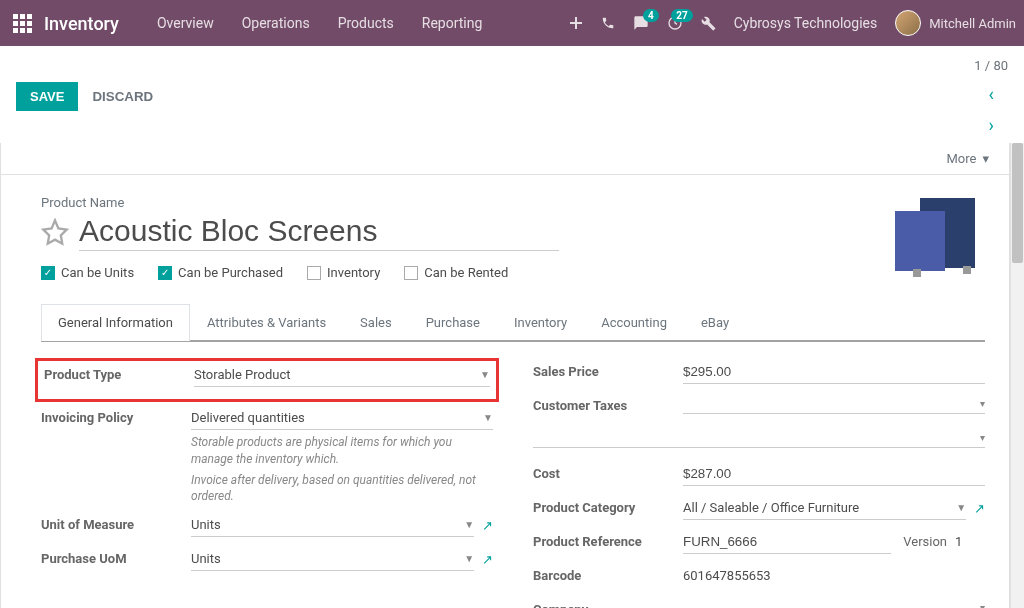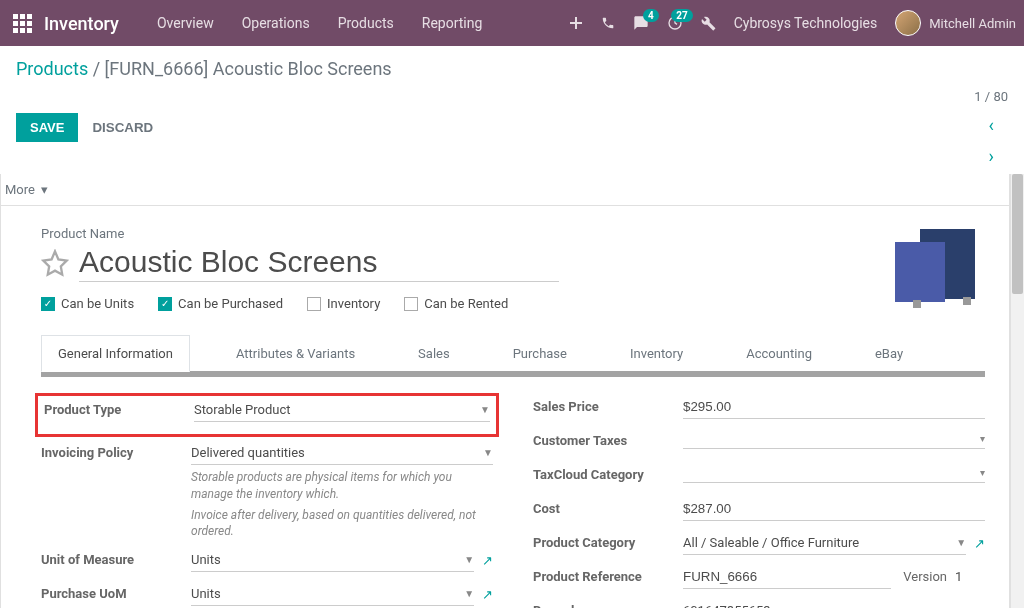--- a/index.html
+++ b/index.html
@@ -21,33 +21,33 @@
 .breadcrumb a { color: #00a09d; text-decoration: none; }
 .action-row { display: flex; align-items: center; margin-bottom: 8px; }
 .btn-save { background: #00a09d; color: #fff; border: none; padding: 7px 14px; font-size: 13px; font-weight: bold; cursor: pointer; margin-right: 14px; }
 .btn-discard { color: #6c757d; font-weight: bold; cursor: pointer; background: none; border: none; }
 .pager { margin-left: auto; display: flex; align-items: center; gap: 10px; color: #6c757d; flex-direction: column; }
 .pager-arrow { color: #00a09d; cursor: pointer; font-size: 18px; }
 .main-scroll { display: flex; }
 .scrollbar { width: 14px; background: #f1f1f1; border-left: 1px solid #e0e0e0; position: relative; }
 .scrollbar-thumb { position: absolute; top: 0; left: 1px; right: 1px; height: 120px; background: #c1c1c1; border-radius: 2px; }
 .form-sheet { flex: 1; padding: 0 24px 20px 40px; border: 1px solid #e0e0e0; border-top: none; position: relative; }
-.more-bar { display: flex; padding: 8px 4px; color: #6c757d; border-bottom: 1px solid #e0e0e0; margin: 0 -24px 20px -40px; padding-right: 20px; }
+.more-bar { display: flex; justify-content: flex-end; padding: 8px 4px; color: #6c757d; border-bottom: 1px solid #e0e0e0; margin: 0 -24px 20px -40px; padding-right: 20px; }
 .more-btn { cursor: pointer; display: flex; align-items: center; gap: 6px; }
 .field-label { color: #6c757d; font-size: 13px; margin-bottom: 2px; display: block; }
 .name-row { display: flex; align-items: center; gap: 10px; }
 .star { width: 28px; height: 28px; stroke: #aaa; fill: none; stroke-width: 2; cursor: pointer; }
 .name-input { font-size: 30px; border: none; border-bottom: 1px solid #ccc; outline: none; color: #4c4c4c; width: 480px; padding: 2px 0; }
 .lang-tag { color: #00a09d; font-weight: bold; font-size: 12px; cursor: pointer; margin-left: auto; margin-right: 60px; }
 .product-img { position: absolute; right: 24px; top: 50px; width: 100px; height: 90px; }
 .checks { display: flex; gap: 24px; margin-top: 14px; }
 .check-item { display: flex; align-items: center; gap: 6px; cursor: pointer; }
 .check-box { width: 14px; height: 14px; border: 1px solid #aaa; display: inline-flex; align-items: center; justify-content: center; }
 .check-box.checked { background: #00a09d; border-color: #00a09d; color: #fff; font-size: 10px; }
-.tabs { display: flex; border-bottom: 6px solid #a3a3a3; margin-top: 24px; gap: 29px; }
+.tabs { display: flex; border-bottom: 2px solid #a3a3a3; margin-top: 24px; }
 .tab { padding: 10px 16px; color: #6c757d; cursor: pointer; border: 1px solid transparent; border-bottom: none; margin-bottom: -1px; }
 .tab.active { color: #4c4c4c; border-color: #dee2e6; border-bottom: 1px solid #fff; background: #fff; }
 .form-grid { display: flex; gap: 40px; margin-top: 18px; }
 .col { flex: 1; }
 .form-row { display: flex; align-items: flex-start; margin-bottom: 8px; min-height: 26px; }
 .row-label { width: 150px; color: #666; padding-top: 4px; }
 .row-label.bold { font-weight: bold; }
 .row-field { flex: 1; }
 .select-field { width: 100%; border: none; border-bottom: 1px solid #ccc; padding: 4px 0; color: #4c4c4c; position: relative; cursor: pointer; display: flex; justify-content: space-between; align-items: center; }
 .select-field .caret { color: #888; font-size: 10px; }
@@ -114,23 +114,20 @@
       </div>
     <div class="company-name">Cybrosys Technologies</div>
     <div class="user-block">
       <div class="avatar"></div>
       <span>Mitchell Admin</span>
     </div>
   </div>
 </div>
 
 <div class="content">
-  <div class="breadcrumb">
-    <a>Products</a> / <span>[FURN_6666] Acoustic Bloc Screens</span>
-  </div>
   <div class="action-row">
     <button class="btn-save">SAVE</button>
     <button class="btn-discard">DISCARD</button>
     <div class="pager">
       <span>1 / 80</span>
       <span class="pager-arrow">‹</span>
       <span class="pager-arrow">›</span>
     </div>
   </div>
 </div>
@@ -243,21 +240,20 @@
       <div class="form-row">
         <div class="row-label bold">Customer Taxes</div>
         <div class="row-field">
               <div class="select-field">
                 <span></span>
                 <span class="caret">▾</span>
               </div>
             </div>
       </div>
       <div class="form-row">
-        <div class="row-label bold">TaxCloud Category</div>
         <div class="row-field">
               <div class="select-field">
                 <span></span>
                 <span class="caret">▾</span>
               </div>
             </div>
       </div>
       <div class="form-row">
         <div class="row-label bold">Cost</div>
         <div class="row-field"><input class="text-field" value="$287.00" style=""></div>

